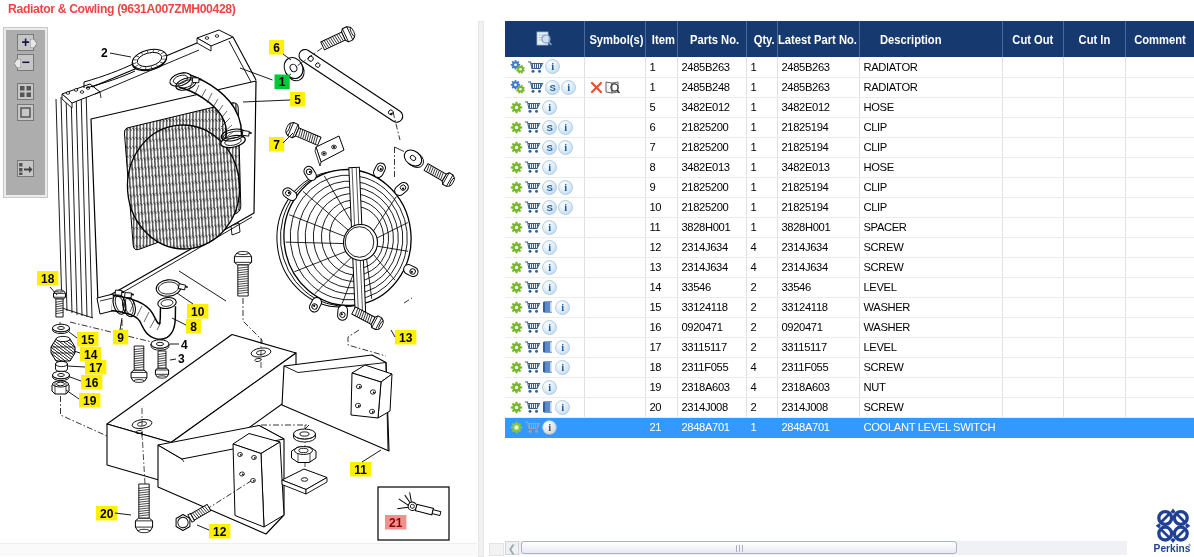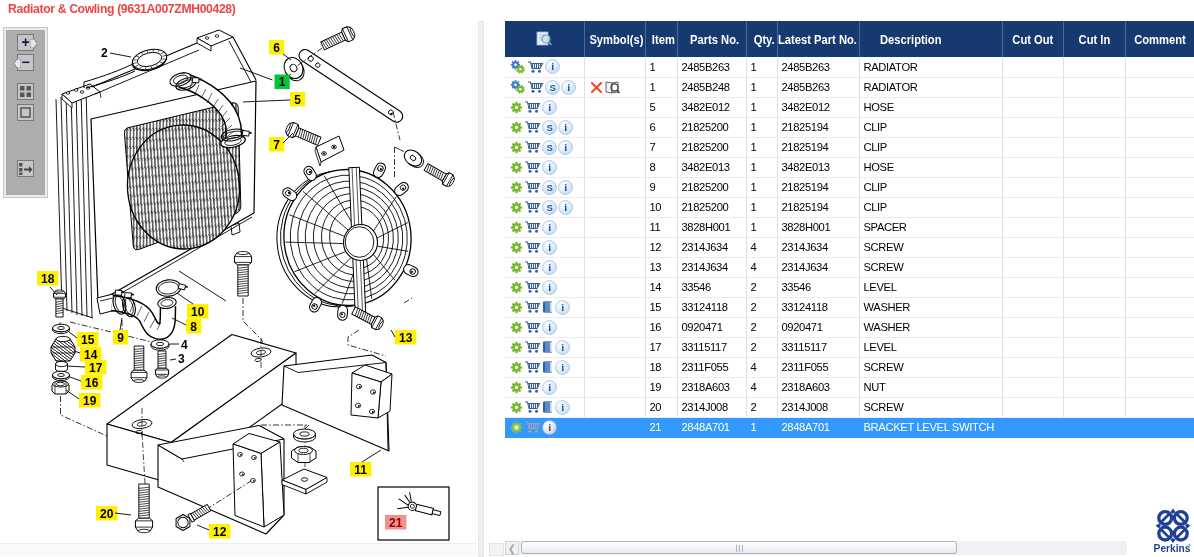--- a/index.html
+++ b/index.html
@@ -1555,21 +1555,21 @@
                 </radialGradient>
               </defs>
               <circle cx="7.5" cy="7.5" r="7" fill="url(#rginfog)" stroke="#8fb4d4" stroke-width="0.6"></circle>
               <text x="7.5" y="11.3" text-anchor="middle" font-family="Liberation Serif" font-size="10.5" font-weight="bold" fill="#4a5560">i</text>
             </svg></td>
           <td class="sym"></td>
           <td>21</td>
           <td>2848A701</td>
           <td>1</td>
           <td>2848A701</td>
-          <td>BRACKET LEVEL SWITCH</td>
+          <td>COOLANT LEVEL SWITCH</td>
           <td></td>
           <td></td>
           <td></td>
         </tr>
 </tbody>
     </table>
 <div id="hscroll">
       <div id="harrow">❮</div>
       <div id="hthumb">
         <div id="grip"></div>

